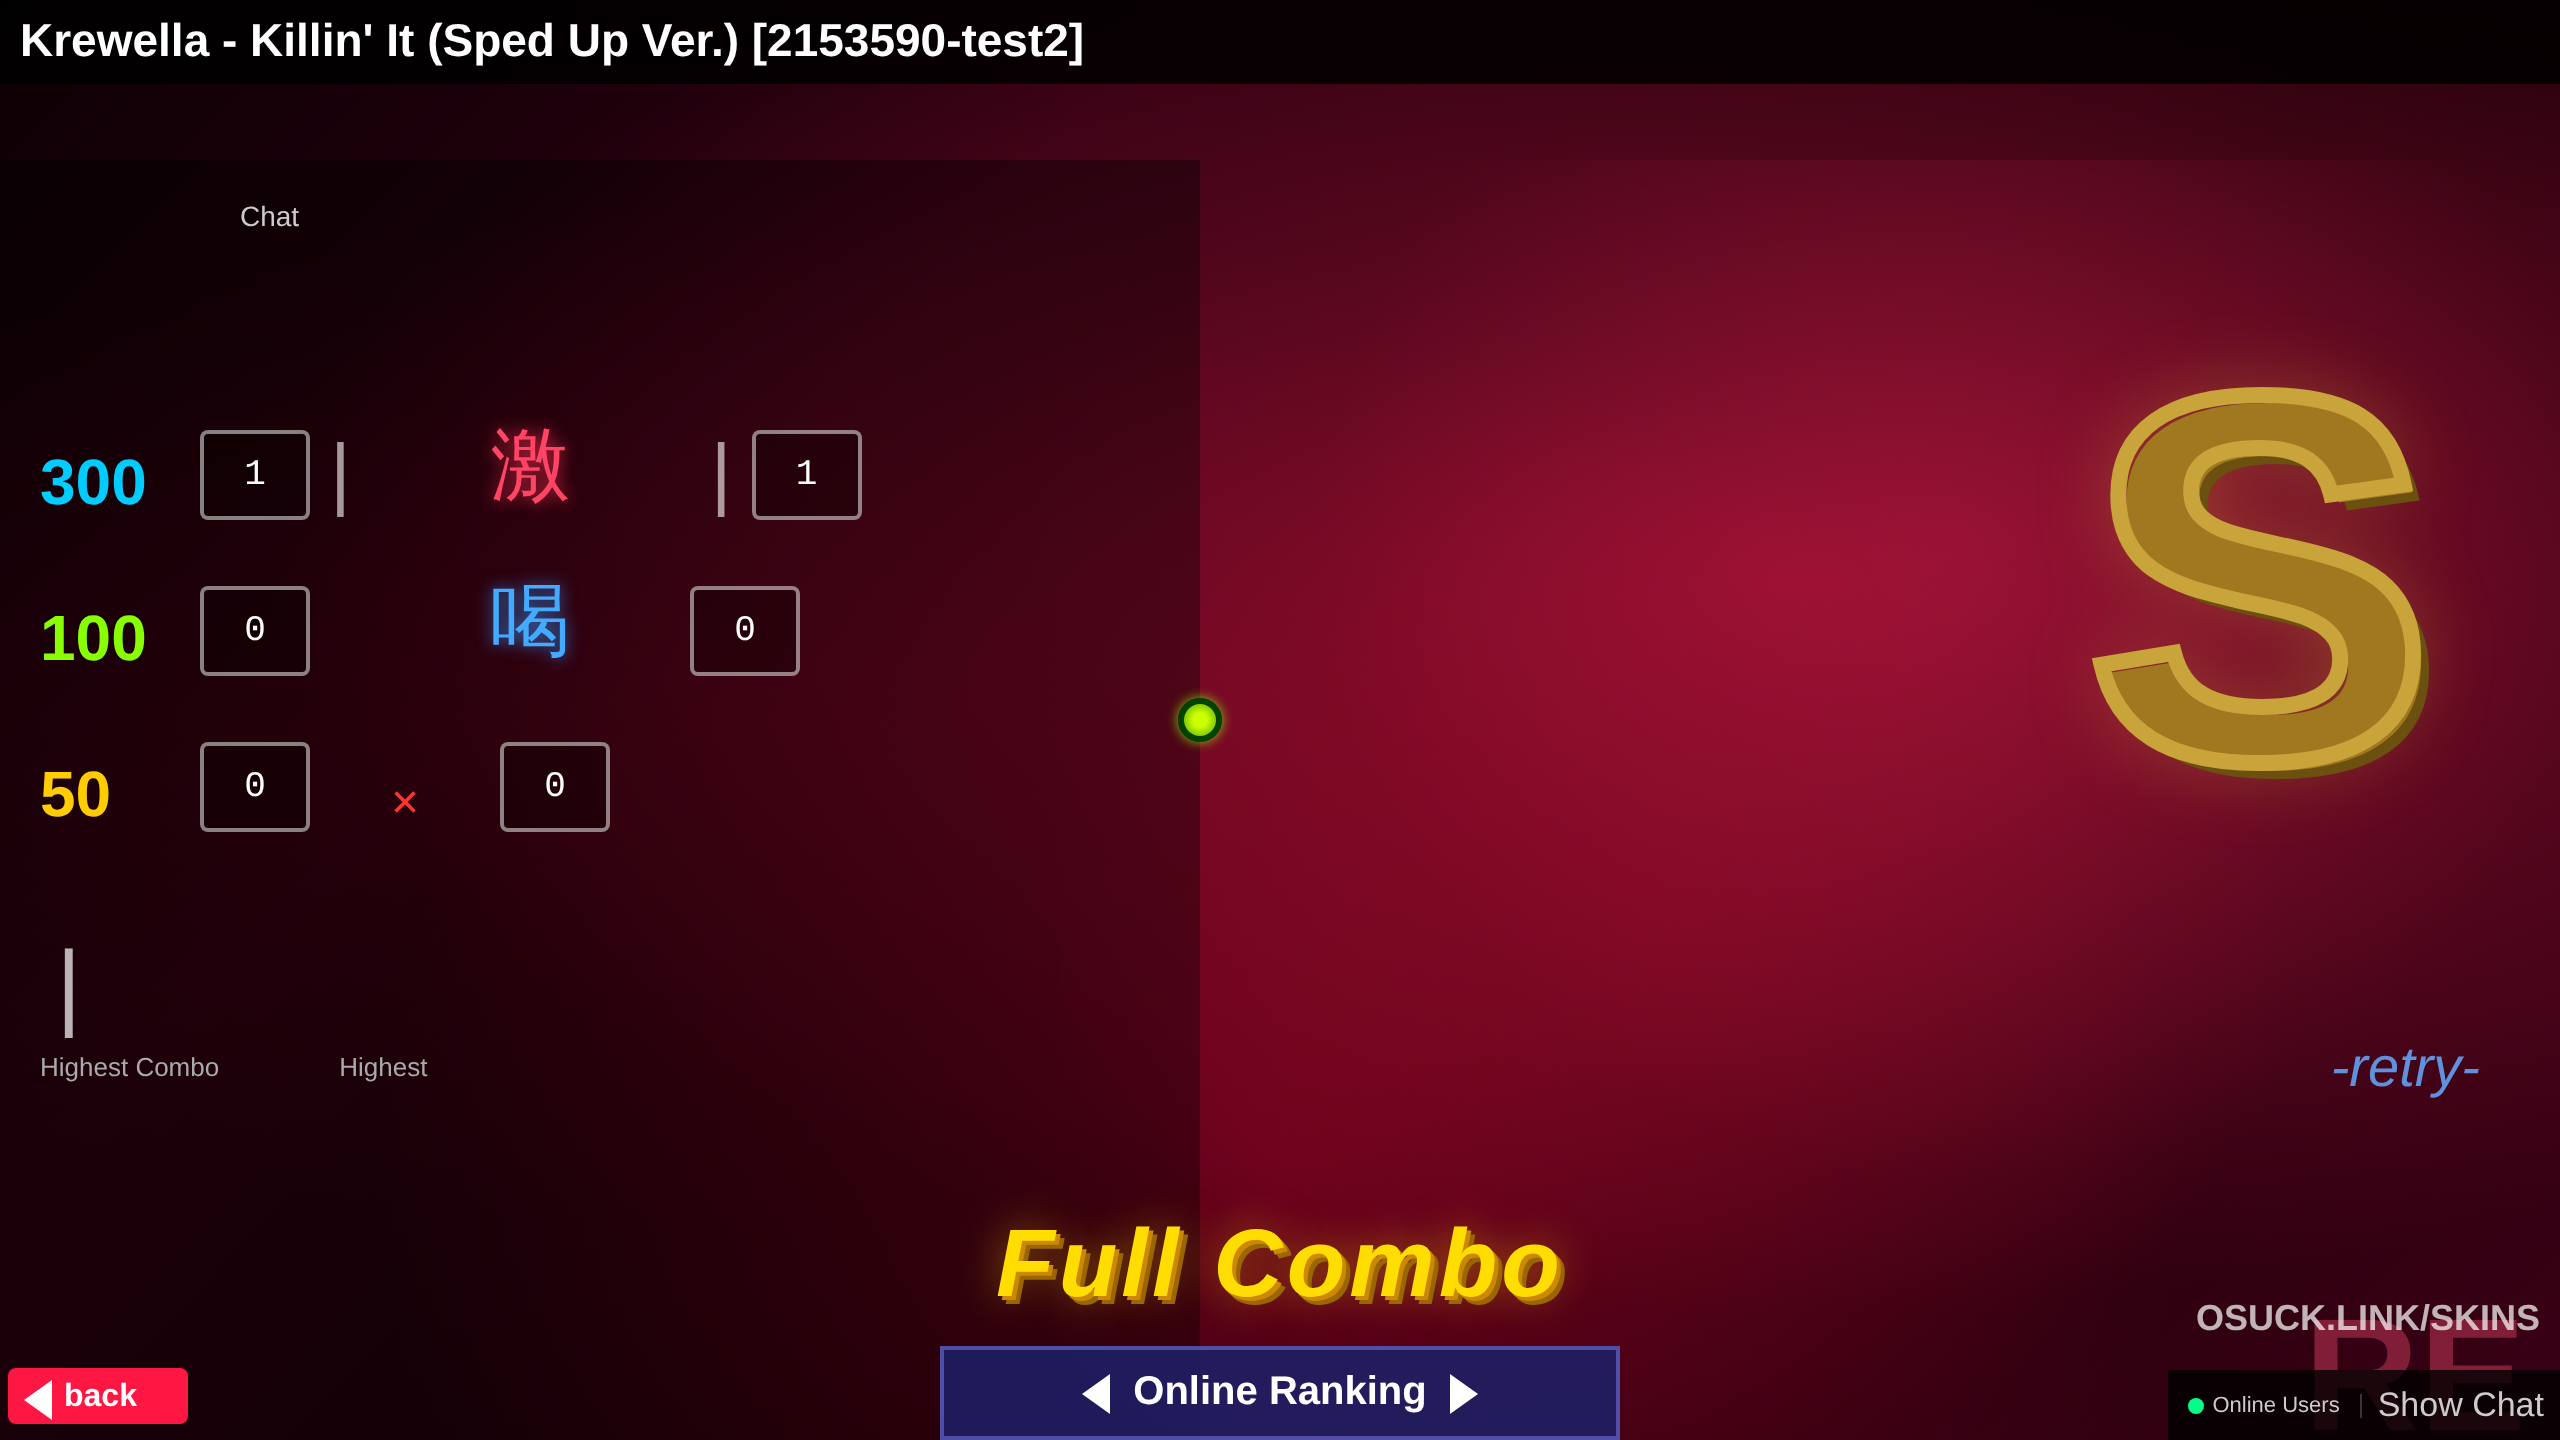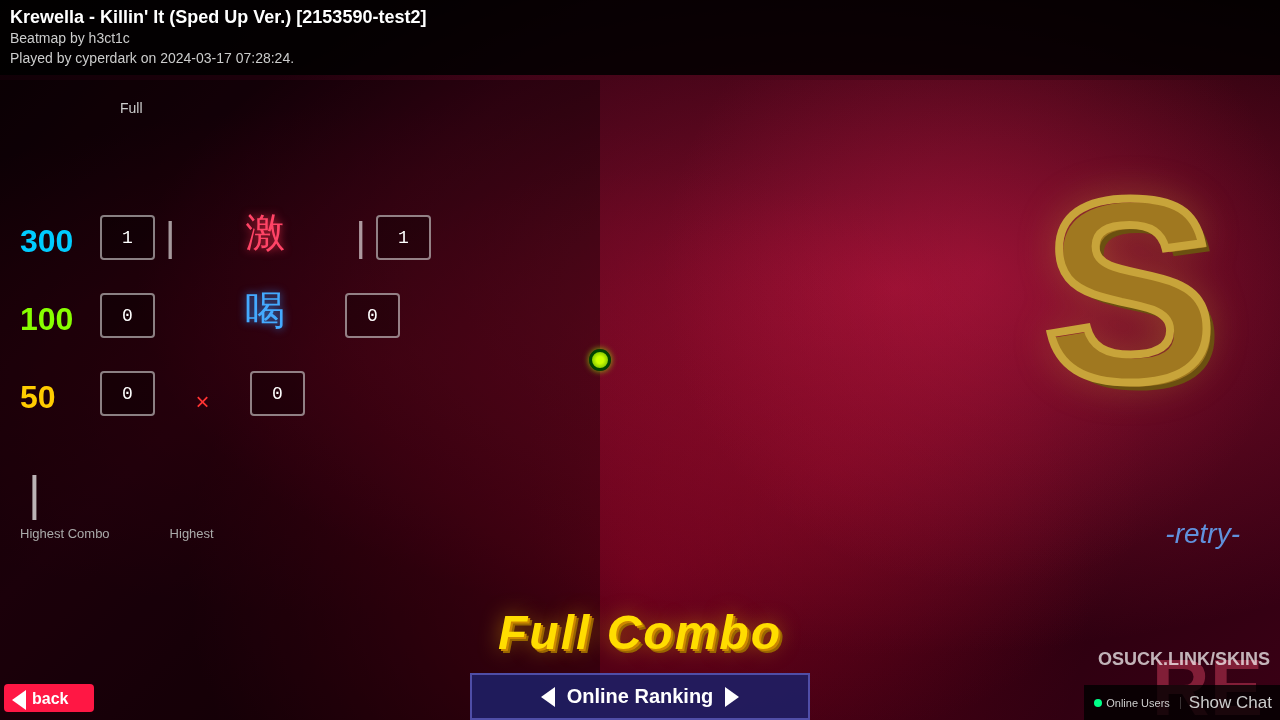--- a/index.html
+++ b/index.html
@@ -54,21 +54,21 @@
       top: 0;
       left: 0;
       width: 100%;
       background: rgba(0,0,0,0.85);
       padding: 6px 10px;
       z-index: 10;
     }
 
     .header-title {
       color: #ffffff;
-      font-size: 18px;
+      font-size: 23px;
       font-weight: bold;
       line-height: 1.3;
     }
 
     .header-sub {
       color: #cccccc;
       font-size: 14px;
       line-height: 1.4;
     }
 
@@ -419,28 +419,24 @@
   </style>
 </head>
 <body>
 
 <div class="bg"></div>
 <div class="char-bg"></div>
 <div class="left-overlay"></div>
 
 <div class="header">
   <div class="header-title">Krewella - Killin' It (Sped Up Ver.) [2153590-test2]</div>
-  <div class="header-sub">
-    <span>Beatmap by h3ct1c</span><br>
-    <span>Played by cyperdark on 2024-03-17 07:28:24.</span>
-  </div>
 </div>
 
 <div class="score-section">
-  <div class="score-label">Full</div>
+  <div class="score-label">Chat</div>
 </div>
 
 <div class="results-table">
 
   <div class="result-row">
     <span class="result-value result-300">300</span>
     <div class="result-box">1</div>
     <span class="result-pipe">|</span>
     <span class="result-kanji kanji-red">激</span>
     <span class="result-pipe">|</span>

